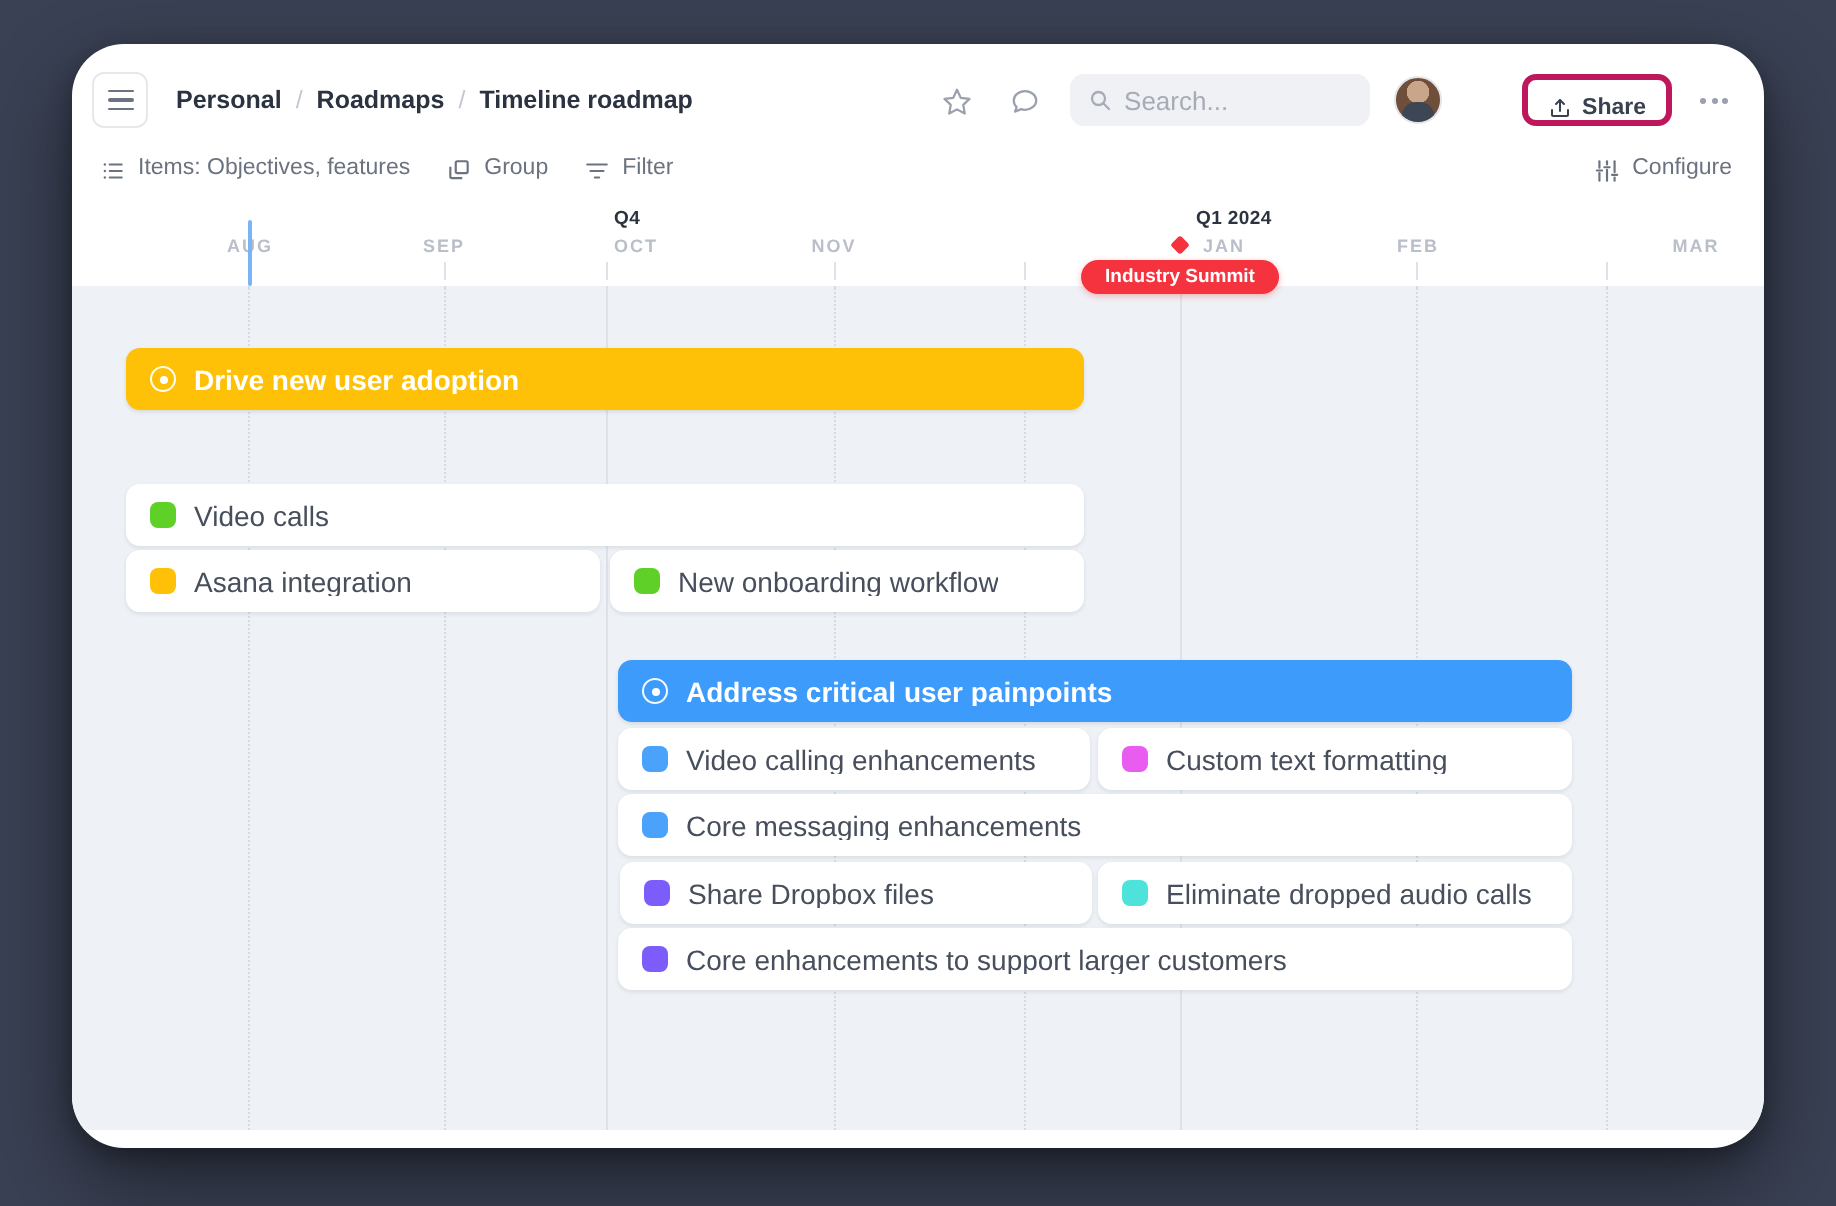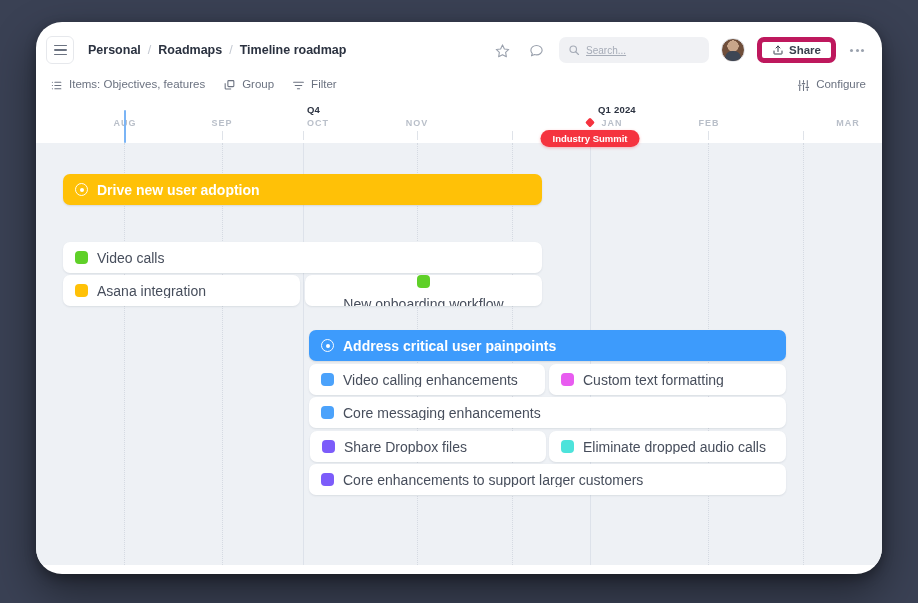--- a/index.html
+++ b/index.html
@@ -82,49 +82,50 @@
 
   .searchbox {
     width: 150px; height: 26px;
     background: #f0f1f4;
     border-radius: 7px;
     display: flex; align-items: center;
     gap: 6px;
     padding: 0 9px;
     cursor: text;
   }
-  .searchbox .ph { font-size: 10px; color: #a6acb7; text-decoration: underline; }
+  .searchbox .ph { font-size: 13px; color: #a6acb7; }
 
   .avatar {
     width: 24px; height: 24px;
     border-radius: 50%;
     background: radial-gradient(circle at 50% 32%, #c9a68a 0 30%, #6f4e3a 31% 100%);
     border: 1px solid #e3e5ea;
     overflow: hidden;
     position: relative;
     flex: 0 0 auto;
     cursor: pointer;
   }
   .avatar:after {
     content:"";
     position:absolute; left:3px; right:3px; bottom:0; height:10px;
     background:#3d4654; border-radius: 7px 7px 0 0;
   }
 
   .share-btn {
     height: 26px;
-    border: 5px solid #be185d;
+    border: 3px solid #be185d;
     border-radius: 7px;
-    display: flex; align-items: center; gap: 5px;
+    display: flex; align-items: flex-end; gap: 5px;
     padding: 0 10px;
     font-size: 11.5px;
     font-weight: bold;
     color: #39404e;
     background: #fff;
     cursor: pointer;
+    margin-left: 28px;
   }
 
   .dots {
     display: flex; gap: 2.5px; align-items: center;
     cursor: pointer; padding: 4px 2px;
   }
   .dots i { width: 3px; height: 3px; border-radius: 50%; background: #9aa1ad; display: block; }
 
   
   .toolbar {
@@ -438,21 +439,21 @@
           <span class="bar-label">Drive new user adoption</span>
         </div>
         <div class="bar feature" style="left: 27px; top: 99px; width: 479px;">
           <span class="swatch" style="background: rgb(95, 208, 40);"></span>
           <span class="bar-label">Video calls</span>
         </div>
         <div class="bar feature" style="left: 27px; top: 132px; width: 237px;">
           <span class="swatch" style="background: rgb(255, 193, 7);"></span>
           <span class="bar-label">Asana integration</span>
         </div>
-        <div class="bar feature" style="left: 269px; top: 132px; width: 237px; flex-direction: column;">
+        <div class="bar feature" style="left: 269px; top: 132px; width: 237px;">
           <span class="swatch" style="background: rgb(95, 208, 40);"></span>
           <span class="bar-label">New onboarding workflow</span>
         </div>
         <div class="bar objective" style="left: 273px; top: 187px; width: 477px; background: rgb(61, 155, 252);">
           <span class="target-icon"></span>
           <span class="bar-label">Address critical user painpoints</span>
         </div>
         <div class="bar feature" style="left: 273px; top: 221px; width: 236px; text-align: center;">
           <span class="swatch" style="background: rgb(75, 162, 251);"></span>
           <span class="bar-label">Video calling enhancements</span>

